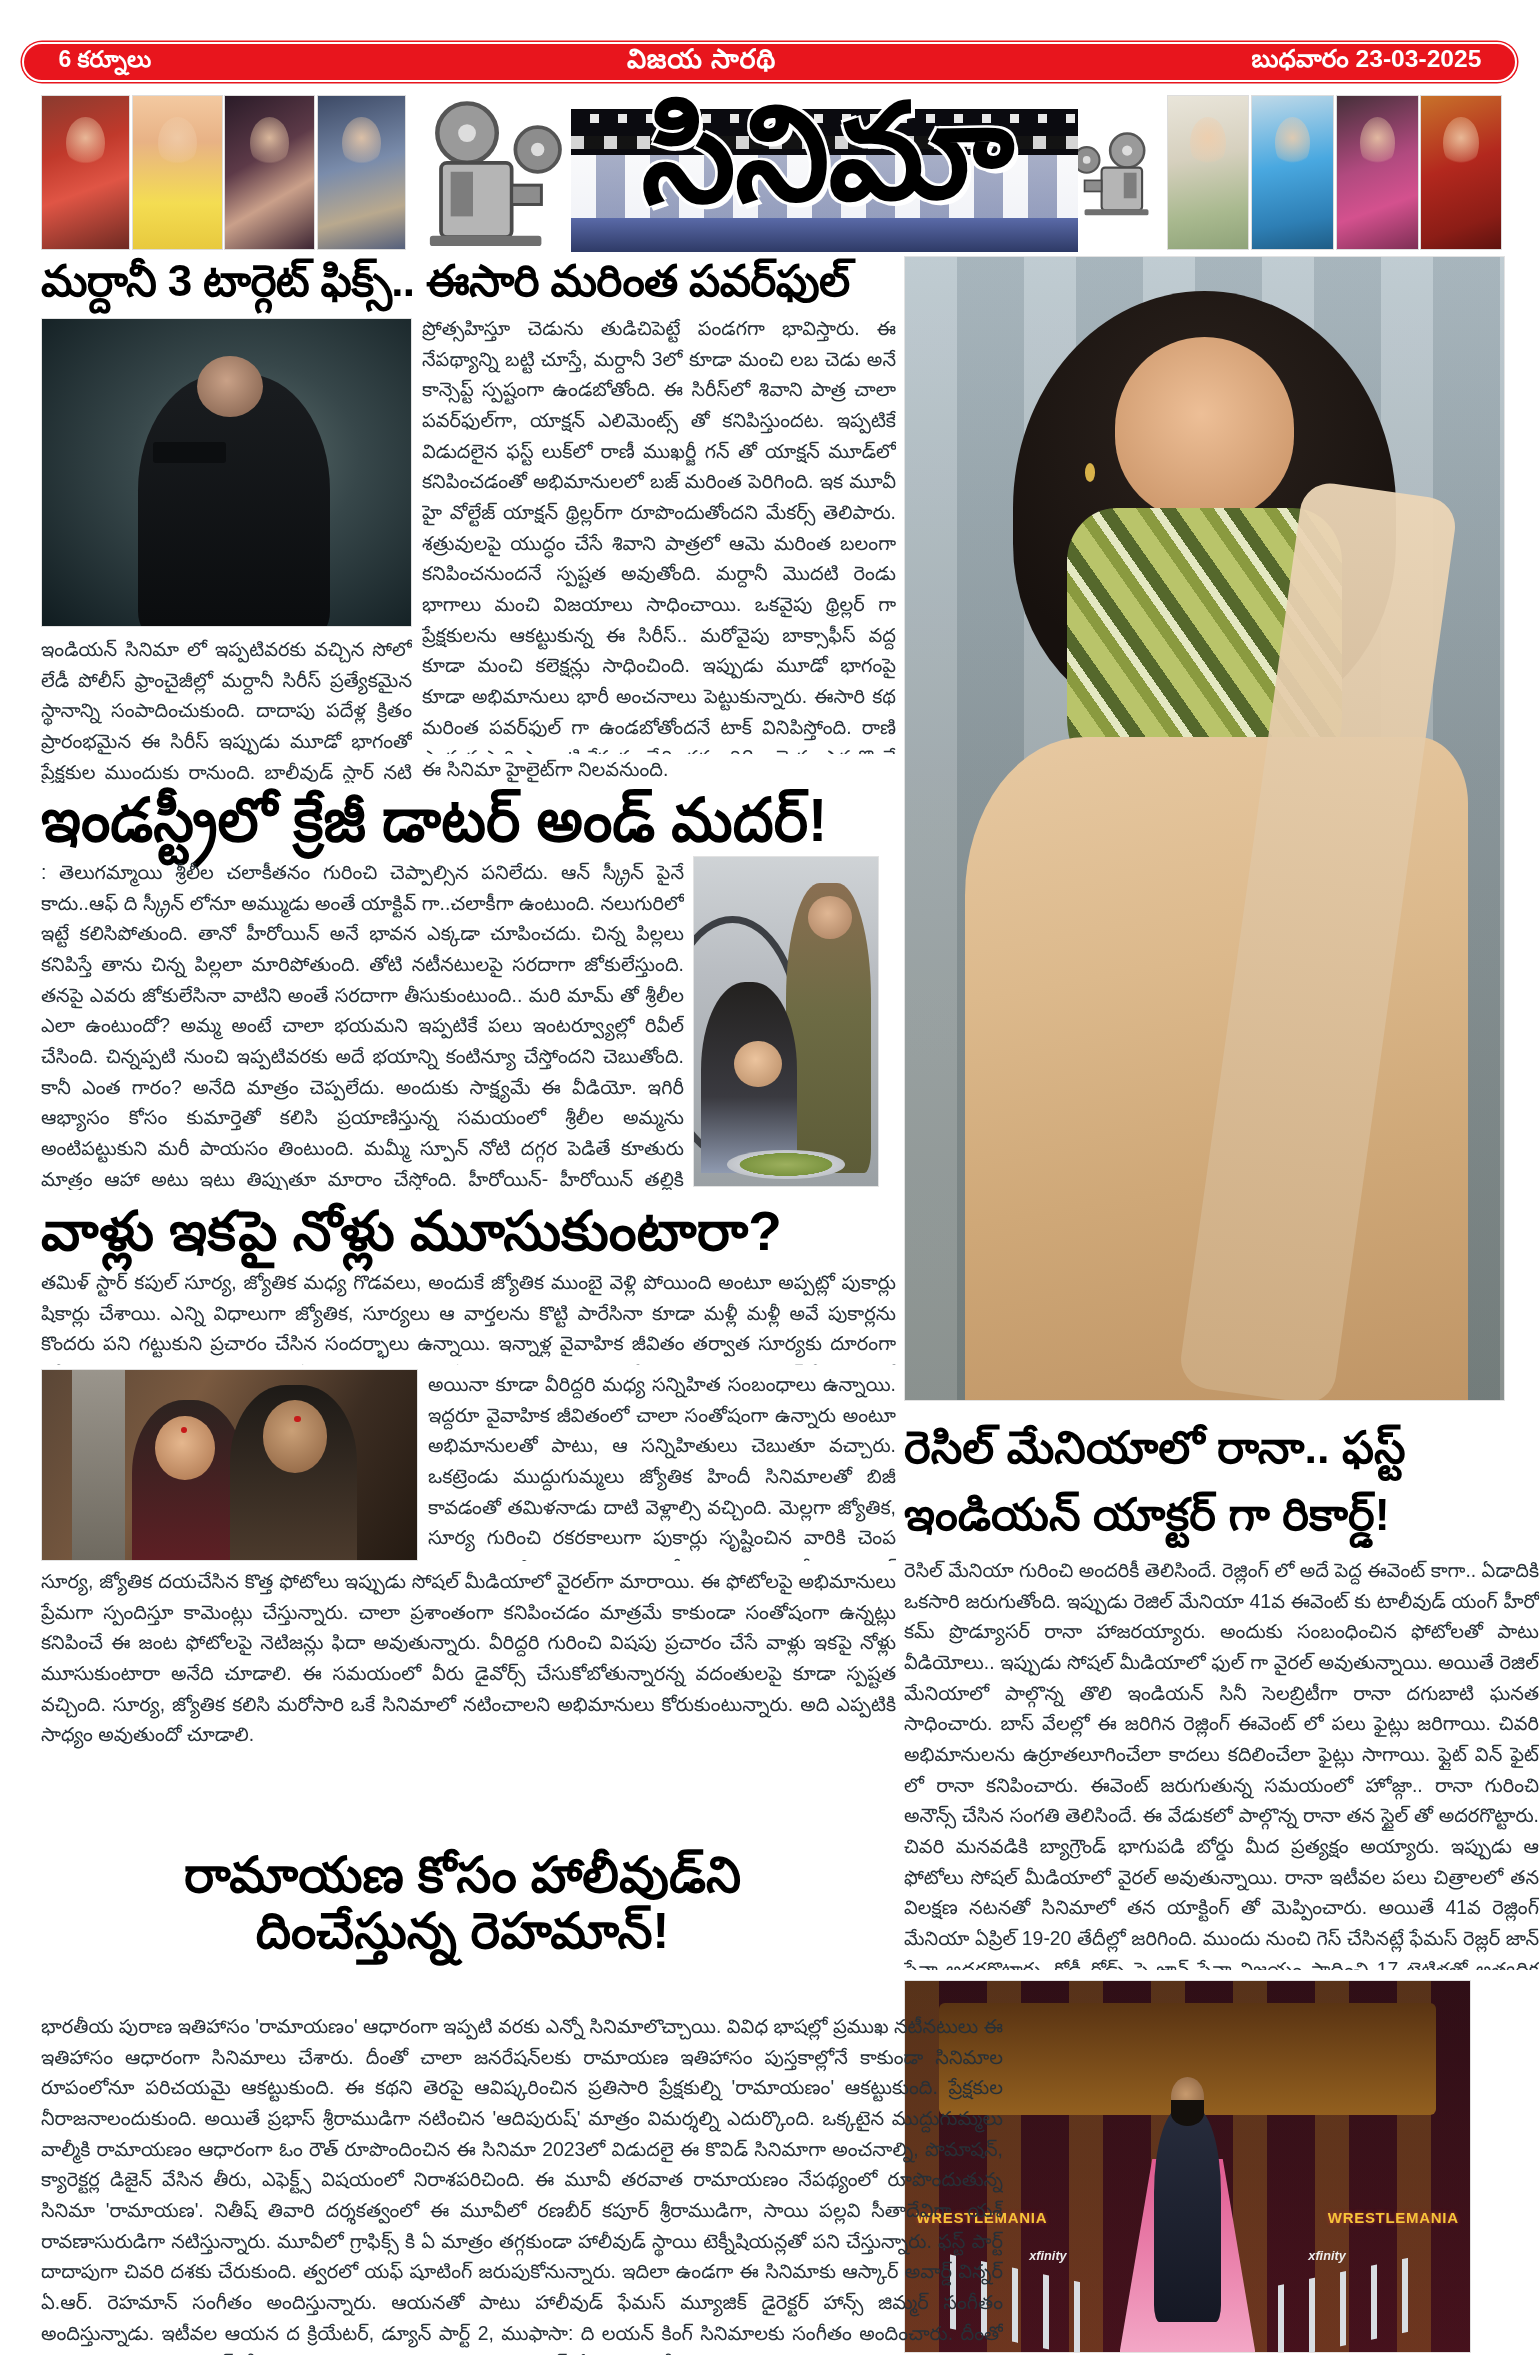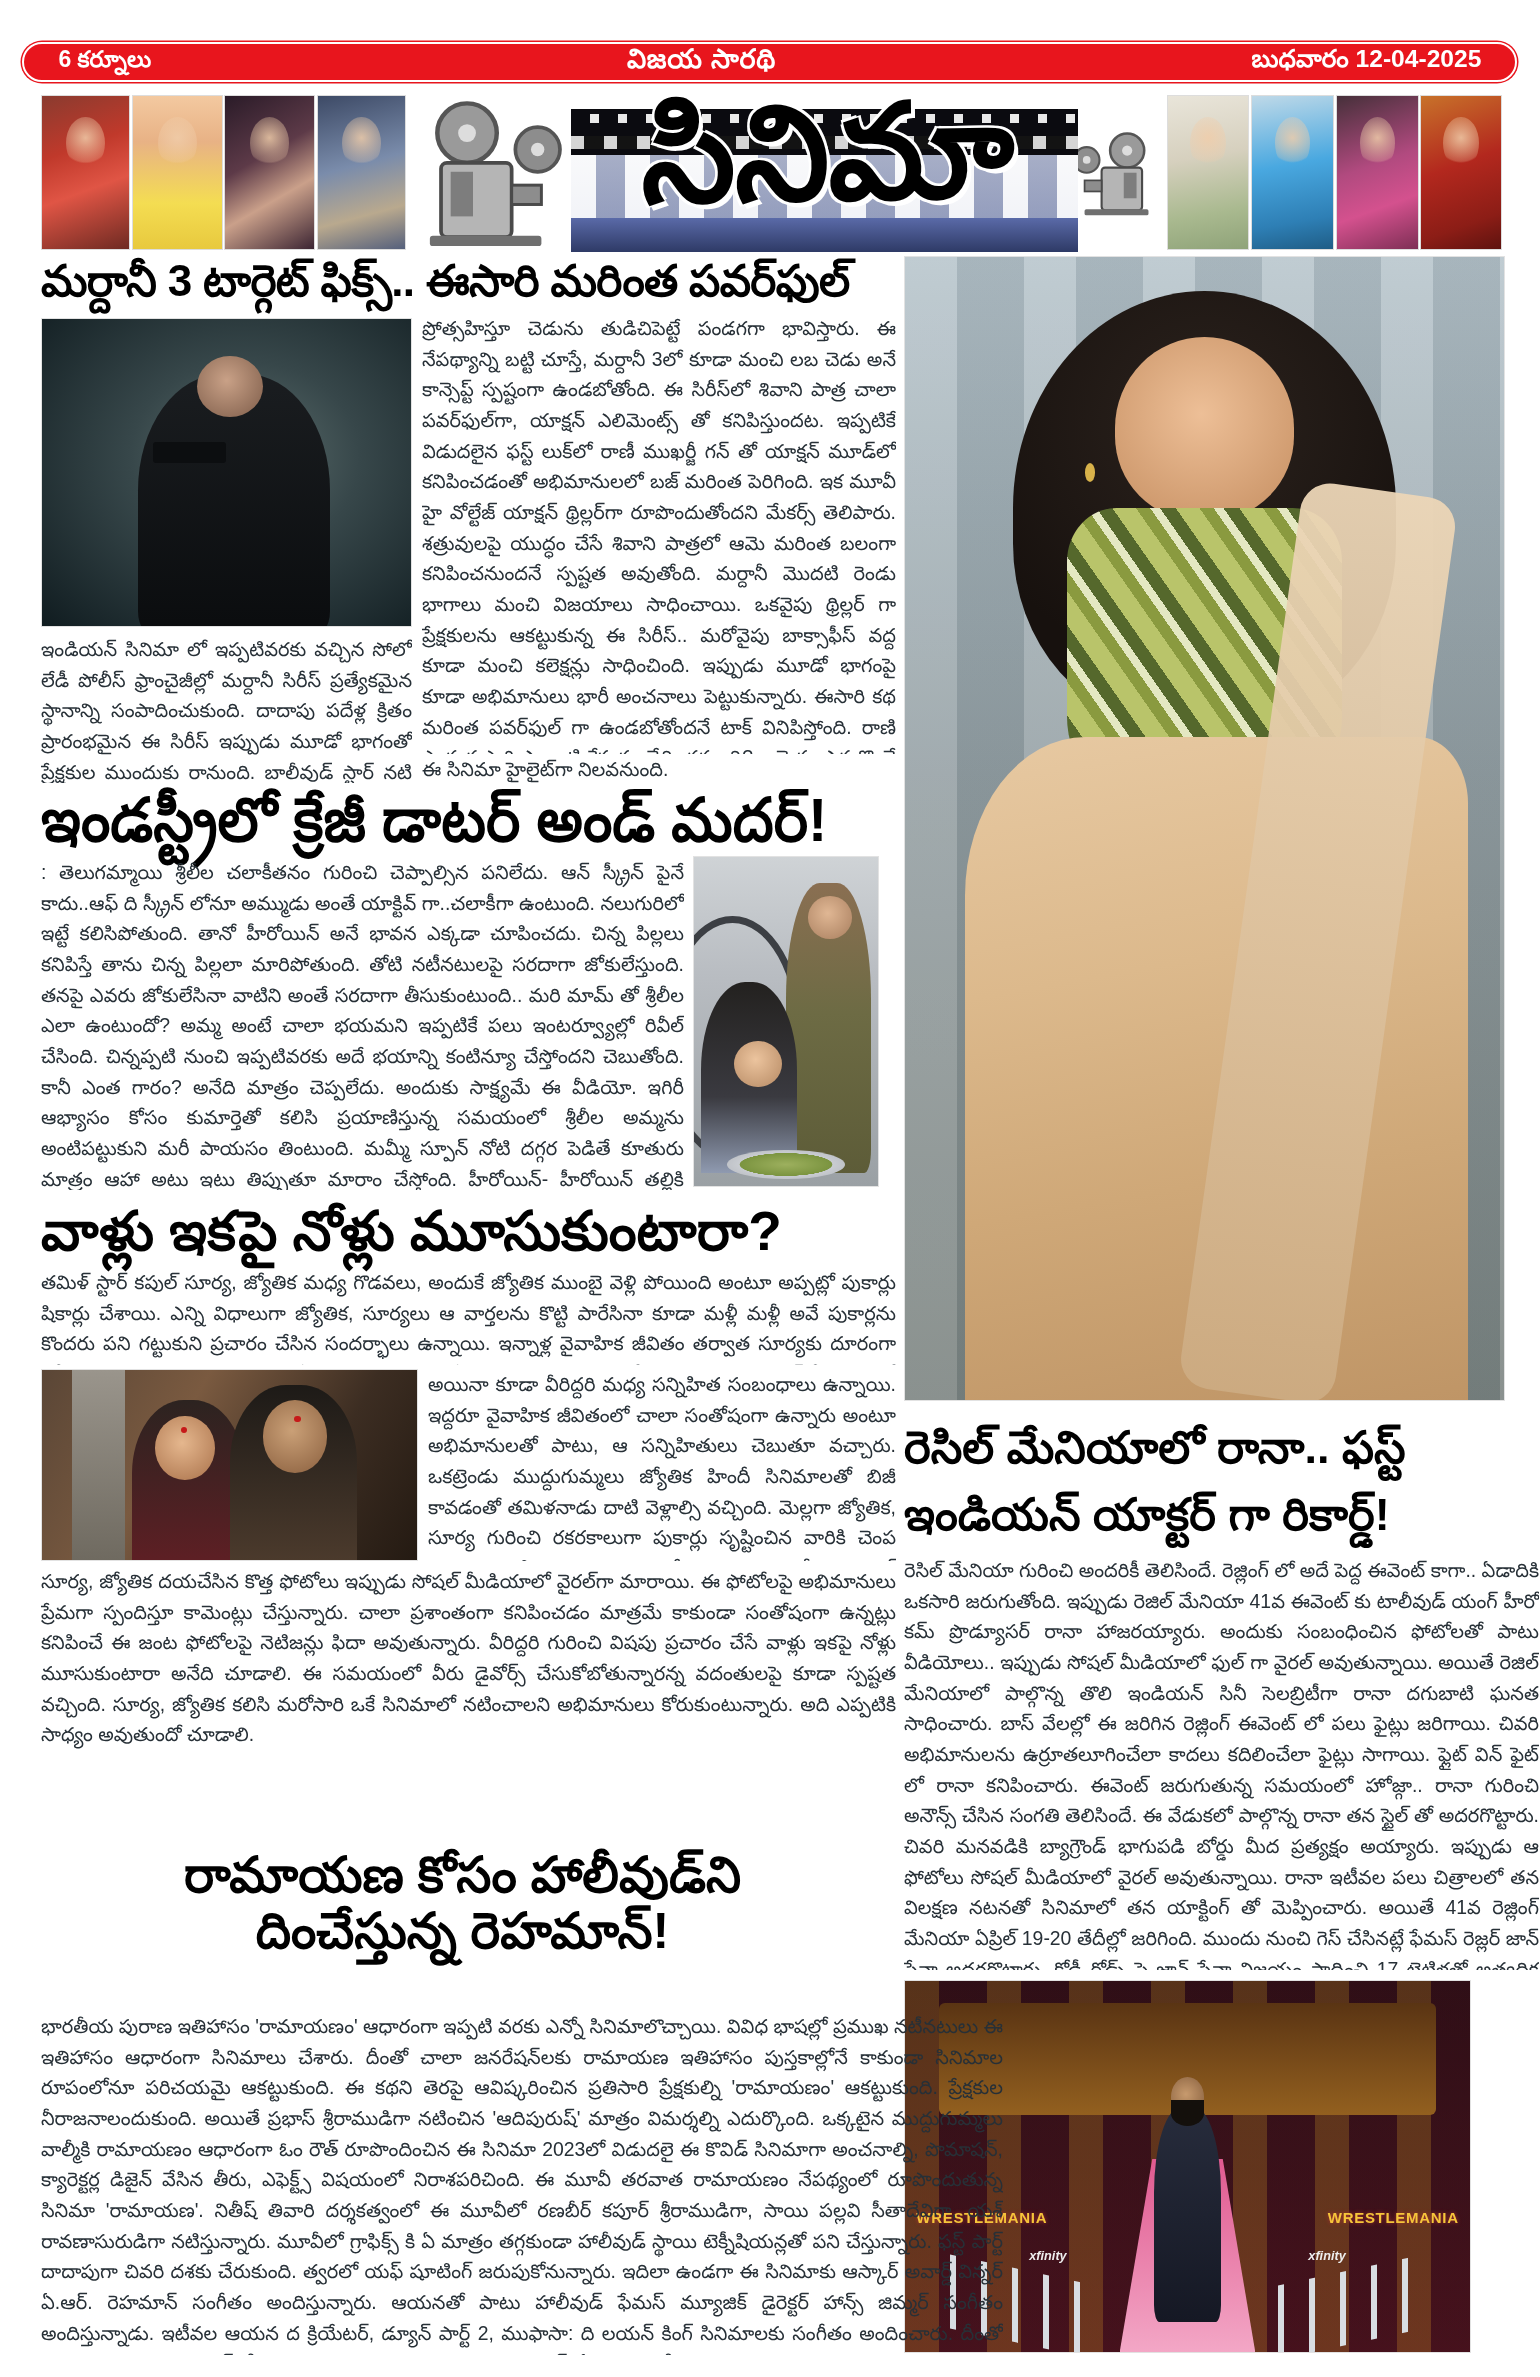--- a/index.html
+++ b/index.html
@@ -148,21 +148,21 @@
   .t-rana{left:904px;top:1555px;width:635px;height:415px;}
 </style>
 </head>
 <body>
 
 <div id="page">
 
   <div class="topbar">
     <span class="tb-left">6 కర్నూలు</span>
     <span class="tb-center">విజయ సారథి</span>
-    <span class="tb-right">బుధవారం 12-04-2025</span>
+    <span class="tb-right">బుధవారం 23-03-2025</span>
   </div>
 
   <div class="thumb th-l1"></div>
   <div class="thumb th-l2"></div>
   <div class="thumb th-l3"></div>
   <div class="thumb th-l4"></div>
   <div class="thumb th-r1"></div>
   <div class="thumb th-r2"></div>
   <div class="thumb th-r3"></div>
   <div class="thumb th-r4"></div>

